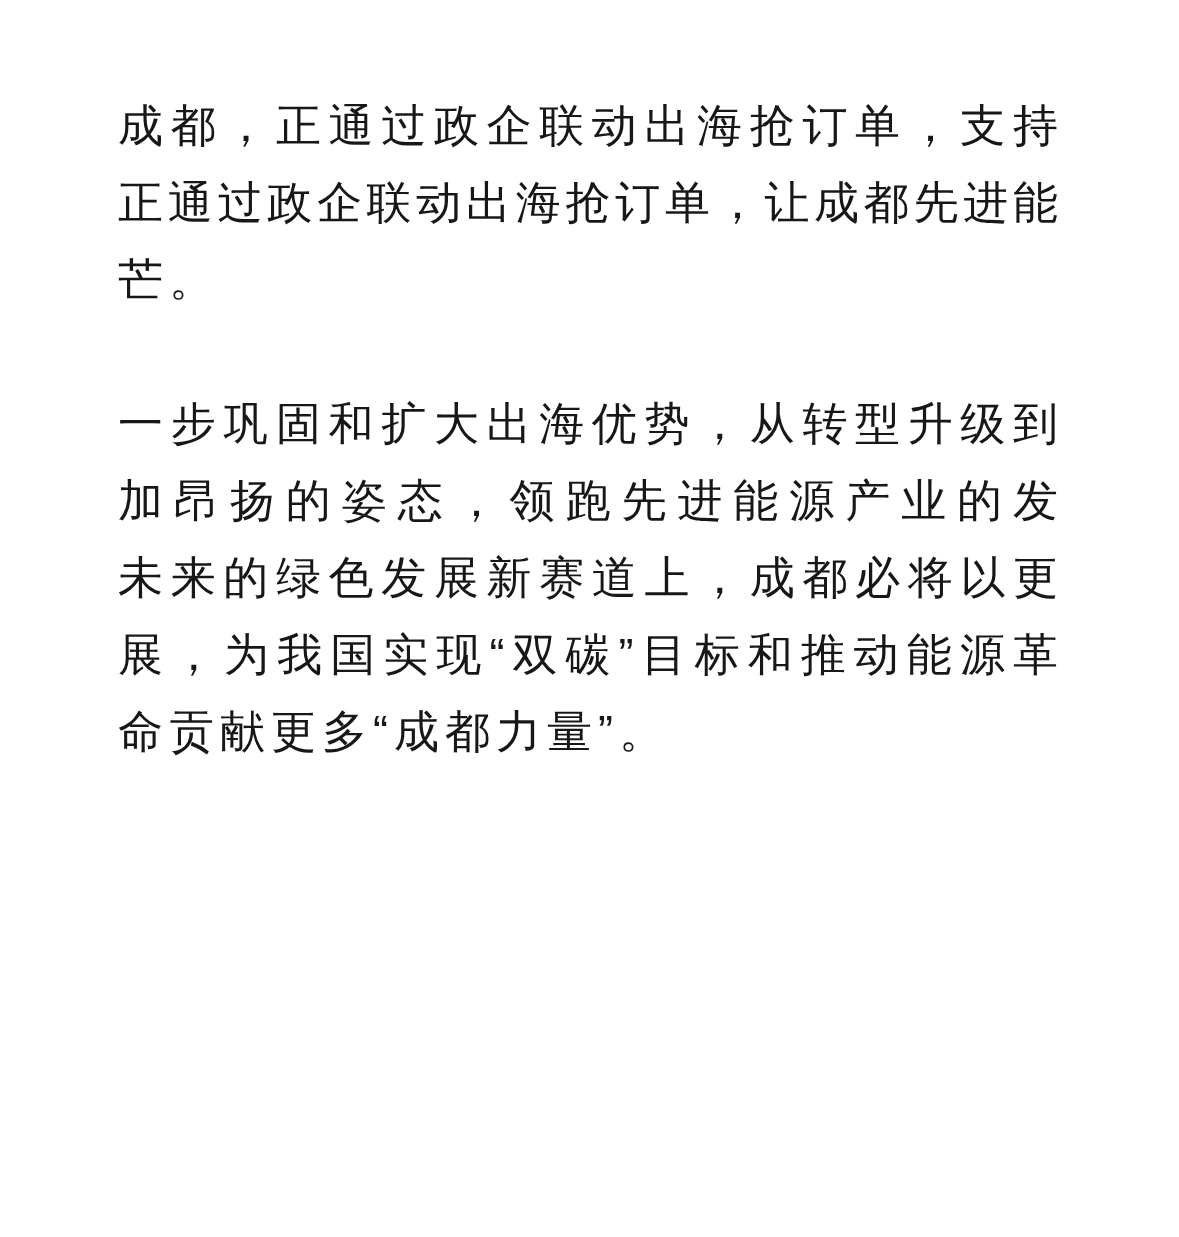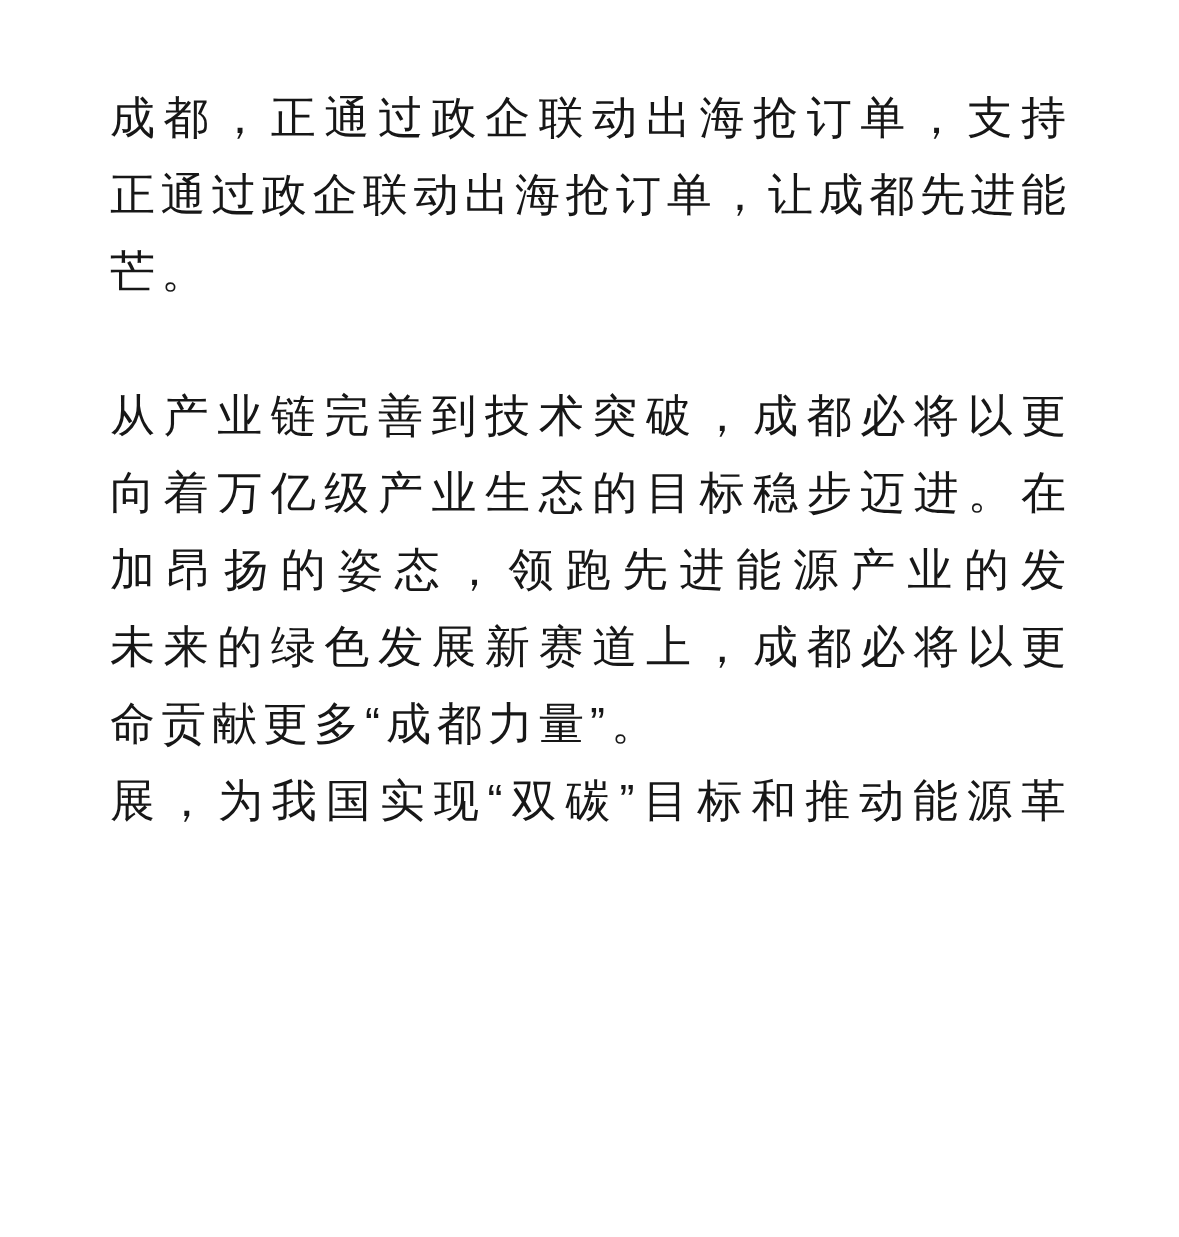--- a/index.html
+++ b/index.html
@@ -16,21 +16,21 @@
   .article {
     box-sizing: border-box;
     width: 1179px;
     padding: 79px 112px 0 110px;
     color: #171717;
     font-size: 45px;
     line-height: 77px;
     font-weight: 400;
   }
   .para {
-    margin: 0;
+    margin: 8px;
     padding: 0;
   }
   .para + .para {
     margin-top: 67px;
   }
   .line {
     display: block;
     text-align: justify;
     text-align-last: justify;
     letter-spacing: 1px;
@@ -44,20 +44,19 @@
 </head>
 <body>
 
 <main class="article">
   <p class="para">
     <span class="line">成都，正通过政企联动出海抢订单，支持</span>
     <span class="line">正通过政企联动出海抢订单，让成都先进能</span>
     <span class="line last">芒。</span>
   </p>
   <p class="para">
-    <span class="line">从产业链完善到技术突破，成都必将以更</span>
-    <span class="line">向着万亿级产业生态的目标稳步迈进。在</span>
+    <span class="line">一步巩固和扩大出海优势，从转型升级到</span>
     <span class="line">加昂扬的姿态，领跑先进能源产业的发</span>
     <span class="line">未来的绿色发展新赛道上，成都必将以更</span>
+    <span class="line">展，为我国实现“双碳”目标和推动能源革</span>
     <span class="line last">命贡献更多“成都力量”。</span>
-    <span class="line">展，为我国实现“双碳”目标和推动能源革</span>
   </p>
 </main>
 
 </body></html>

